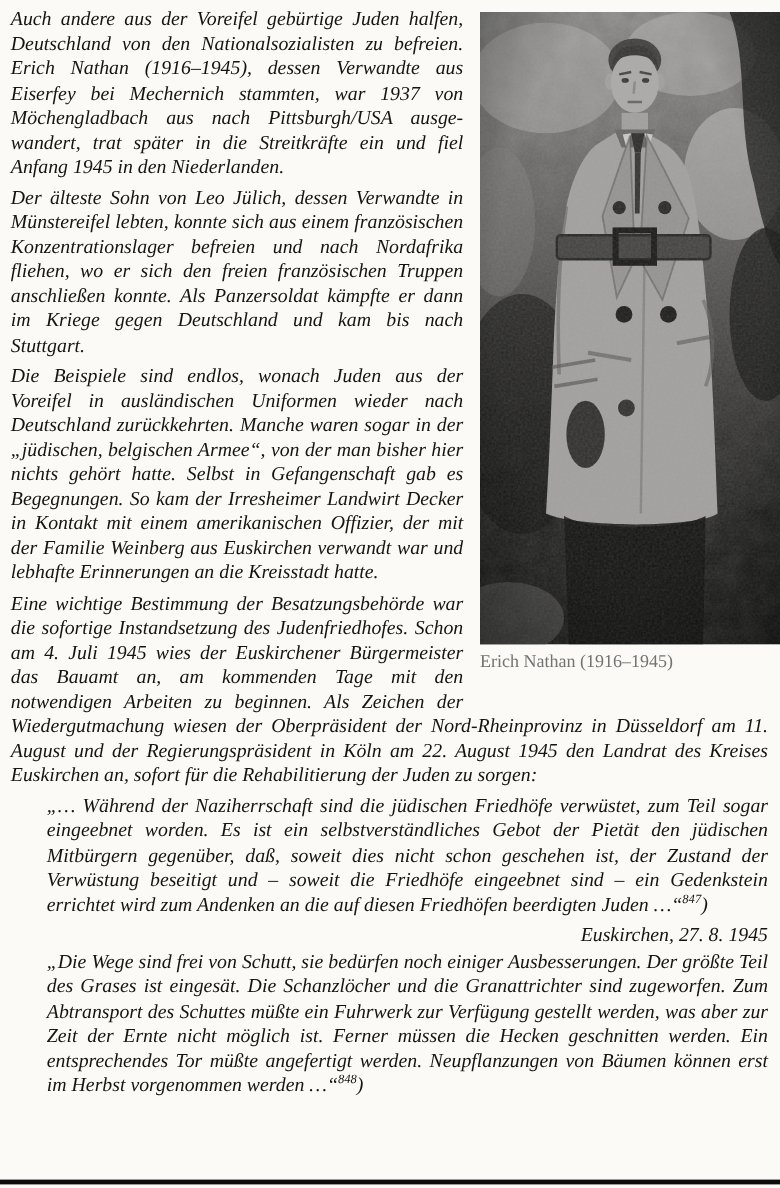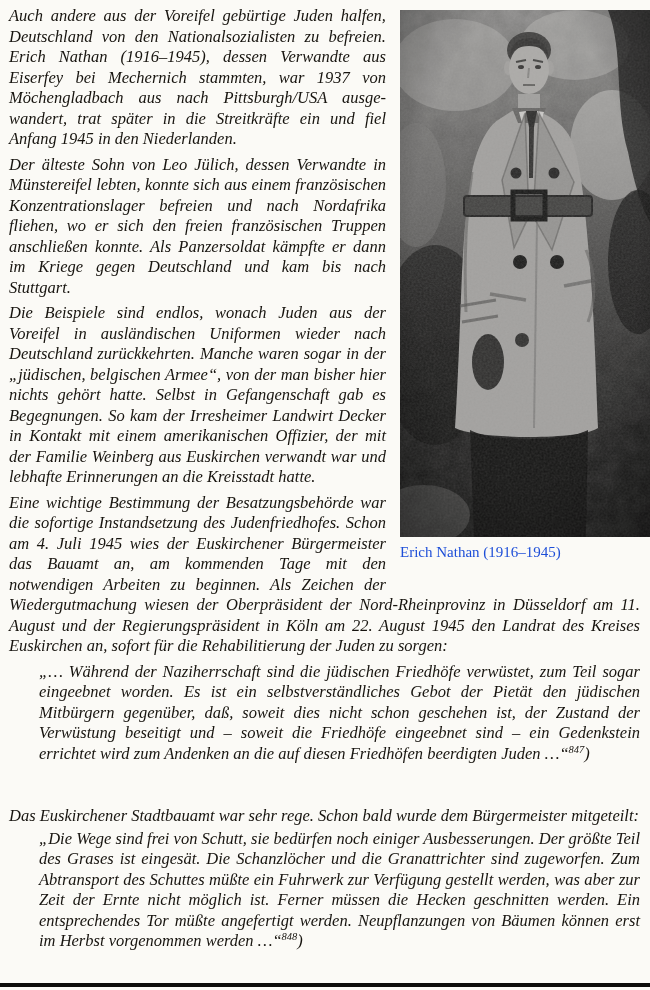--- a/index.html
+++ b/index.html
@@ -15,21 +15,21 @@
     overflow:hidden;
   }
   .photo-figure{
     float:right;
     width:250px;
     margin:4px -10px 22px 14px;
   }
   .photo-frame{width:250px;height:527px;line-height:0;}
   .photo-frame svg{display:block;filter:grayscale(0.88) contrast(1.04);}
   .caption{
-    font-size:15px;line-height:19px;margin-top:6px;color:#1d4ed8;
+    font-size:15px;line-height:19px;margin-top:6px;color:#737373;
   }
   p, blockquote{
     font-size:16.5px;line-height:20.5px;
     text-align:justify;text-align-last:left;
     margin:0 0 5px 0;
     hyphens:manual;
     font-style:italic;
   }
   blockquote{margin:4px 0 5px 30px;}
   .para-restitution{margin-top:4px;}
@@ -140,20 +140,20 @@
 
   <p class="body-text">Auch andere aus der Voreifel gebürtige Juden hal­fen, Deutschland von den Nationalso­zialisten zu be­freien. Erich Nathan (1916–1945), dessen Verwandte aus Eiserfey bei Mechernich stammten, war 1937 von Möchengladbach aus nach Pittsburgh/USA ausge­wandert, trat später in die Streitkräfte ein und fiel Anfang 1945 in den Niederlanden.</p>
   <p class="body-text">Der älteste Sohn von Leo Jülich, dessen Verwandte in Münstereifel lebten, konnte sich aus einem fran­zösischen Konzentrations­lager befreien und nach Nordafrika fliehen, wo er sich den freien französi­schen Truppen anschließen konnte. Als Panzer­soldat kämpfte er dann im Kriege gegen Deutschland und kam bis nach Stuttgart.</p>
   <p class="body-text">Die Beispiele sind endlos, wonach Juden aus der Voreifel in ausländischen Uniformen wieder nach Deutschland zurückkehrten. Manche waren sogar in der „jüdischen, belgischen Armee“, von der man bisher hier nichts gehört hatte. Selbst in Gefangen­schaft gab es Begegnungen. So kam der Irresheimer Landwirt Decker in Kontakt mit einem amerikani­schen Offizier, der mit der Familie Weinberg aus Euskirchen verwandt war und lebhafte Erinnerun­gen an die Kreisstadt hatte.</p>
   <p class="body-text para-restitution">Eine wichtige Bestimmung der Besatzungsbehörde war die sofortige Instand­setzung des Judenfriedho­fes. Schon am 4. Juli 1945 wies der Euskirchener Bürgermeister das Bauamt an, am kommenden Tage mit den notwendigen Arbeiten zu beginnen. Als Zeichen der Wiedergut­machung wiesen der Oberpräsi­dent der Nord-Rheinprovinz in Düssel­dorf am 11. August und der Regierungs­präsident in Köln am 22. August 1945 den Landrat des Kreises Euskirchen an, sofort für die Rehabilitie­rung der Juden zu sorgen:</p>
 
   <blockquote class="quote-847">
     <span>„… Während der Naziherrschaft sind die jüdischen Friedhöfe verwüstet, zum Teil sogar eingeebnet worden. Es ist ein selbstverständliches Gebot der Pietät den jüdischen Mitbürgern gegenüber, daß, soweit dies nicht schon geschehen ist, der Zustand der Verwüstung beseitigt und – soweit die Friedhöfe eingeebnet sind – ein Gedenkstein errichtet wird zum Andenken an die auf diesen Friedhöfen beerdigten Juden …“</span><sup class="fn">847</sup><span>)</span>
   </blockquote>
 
-  <p class="body-text report-intro">Das Euskirchener Stadtbauamt war sehr rege. Schon bald wurde dem Bürgermeister mitgeteilt:</p>
+  <p class="dateline">Euskirchen, 27. 8. 1945</p>
 
   <blockquote class="quote-848">
     <span>„Die Wege sind frei von Schutt, sie bedürfen noch einiger Ausbesserungen. Der größte Teil des Grases ist eingesät. Die Schanzlöcher und die Granattrichter sind zugeworfen. Zum Abtransport des Schuttes müßte ein Fuhrwerk zur Verfügung gestellt werden, was aber zur Zeit der Ernte nicht möglich ist. Ferner müssen die Hecken geschnitten werden. Ein entsprechendes Tor müßte angefertigt werden. Neupflanzungen von Bäumen können erst im Herbst vorgenommen werden …“</span><sup class="fn">848</sup><span>)</span>
   </blockquote>
 
   <div class="scan-edge"></div>
 </div>
 
 </body></html>

